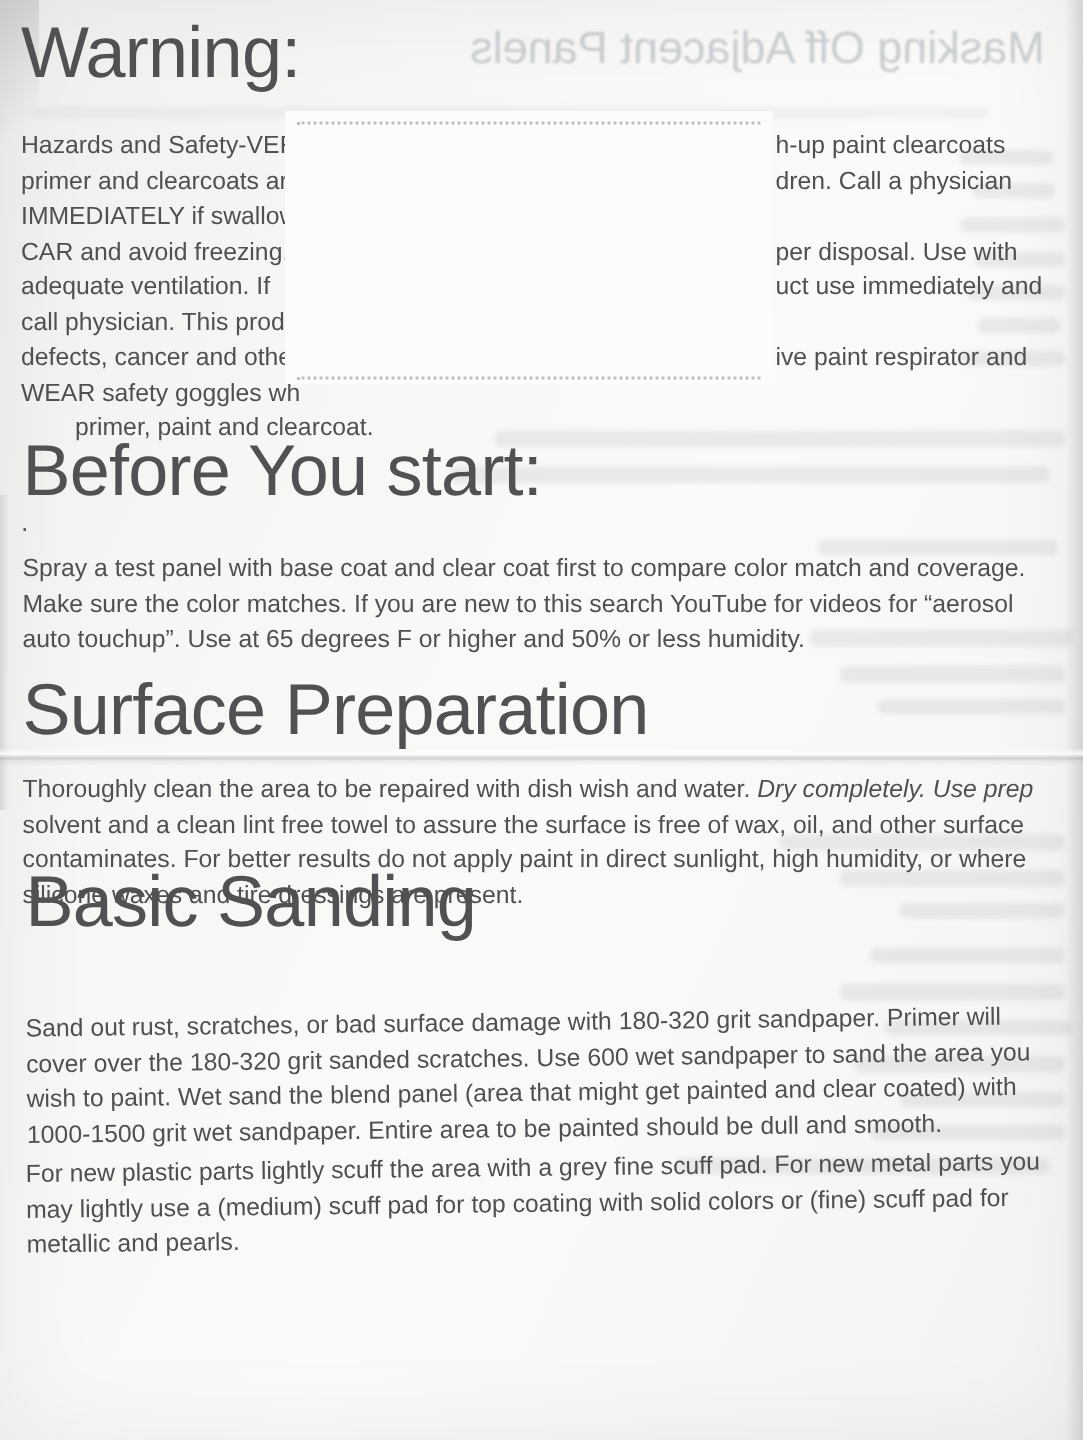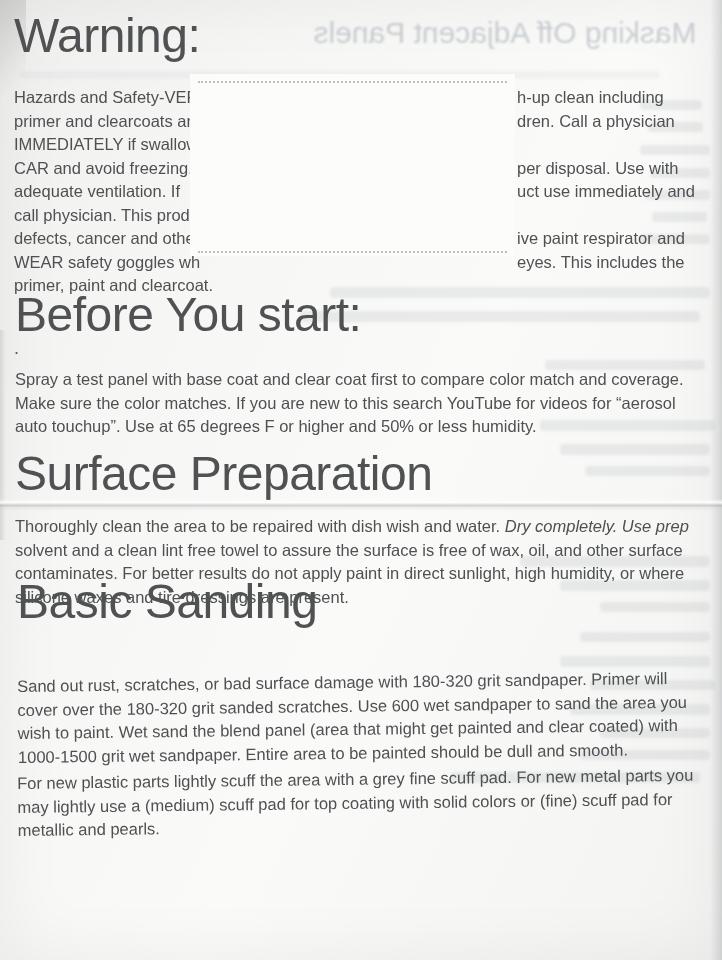--- a/index.html
+++ b/index.html
@@ -28,21 +28,21 @@
     user-select:none;pointer-events:none;
   }
   
   .h{position:absolute;font-weight:300;color:#4f5153;font-size:48px;letter-spacing:-0.5px;line-height:1.1;}
   .body-text{position:absolute;font-size:16.5px;line-height:23.5px;color:#4e5052;}
   .stray-period{position:absolute;left:14px;top:338px;font-size:18px;color:#55575a;}
   
   .wpara{position:absolute;top:86px;left:14px;width:690px;font-size:16.5px;line-height:23.5px;color:#4e5052;}
   .wline{position:relative;height:23.5px;white-space:nowrap;}
   .wr{position:absolute;left:503px;top:0;}
-  .wlast{margin-top:0;}
+  .wlast{margin-top:0;margin-left:36px;}
   
   .label-backing{
     position:absolute;left:190px;top:74px;width:325px;height:182px;
     background:#fcfcfa;
   }
   .perf{position:absolute;left:8px;right:8px;border-top:2px dotted rgba(140,140,140,0.55);}
   .perf.top{top:7px;} .perf.bottom{bottom:3px;}
   .sticker{
     position:absolute;left:195px;top:87px;width:317px;height:164px;
     background:linear-gradient(160deg,#fdfdfc 0%,#f9f9f7 100%);
@@ -88,21 +88,21 @@
   <div class="bleed" style="left:570px;top:704px;width:140px;height:11px"></div>
   <div class="bleed" style="left:600px;top:728px;width:110px;height:10px"></div>
   <div class="bleed" style="left:580px;top:750px;width:130px;height:10px"></div>
   <div class="bleed" style="left:450px;top:772px;width:250px;height:11px"></div>
 
   <div class="h" style="left:14px;top:10px">Warning:</div>
 
   <div class="wpara">
     <div class="wline">
       <span>Hazards and Safety-VERY</span>
-      <span class="wr">h-up clean including</span>
+      <span class="wr">h-up paint clearcoats</span>
     </div>
     <div class="wline">
       <span>primer and clearcoats ar</span>
       <span class="wr">dren. Call a physician</span>
     </div>
     <div class="wline">
       <span>IMMEDIATELY if swallow</span>
     </div>
     <div class="wline">
       <span>CAR and avoid freezing.</span>
@@ -114,21 +114,20 @@
     </div>
     <div class="wline">
       <span>call physician. This produ</span>
     </div>
     <div class="wline">
       <span>defects, cancer and othe</span>
       <span class="wr">ive paint respirator and</span>
     </div>
     <div class="wline">
       <span>WEAR safety goggles wh</span>
-      <span class="wr">eyes. This includes the</span>
     </div>
     <div class="wlast">primer, paint and clearcoat.</div>
   </div>
 
   <div class="label-backing">
     <div class="perf top"></div>
     <div class="perf bottom"></div>
   </div>
 
   <div class="h" style="left:15px;top:289px">Before You start:</div>

